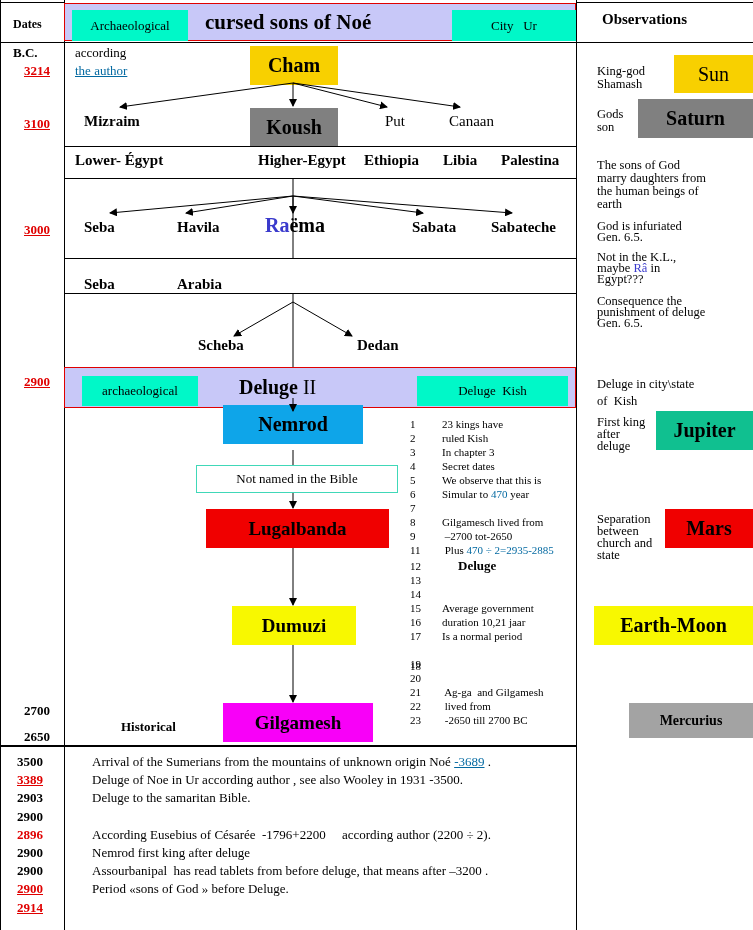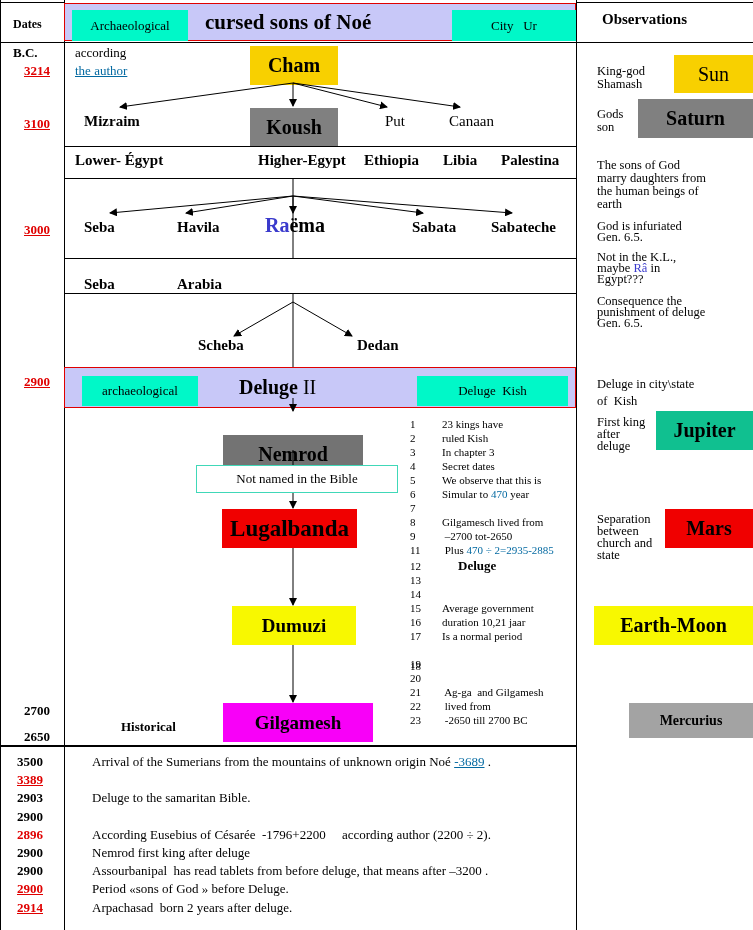--- a/index.html
+++ b/index.html
@@ -83,23 +83,23 @@
 <div class="lbl" style="left:198px;top:337px;">Scheba</div>
 <div class="lbl" style="left:357px;top:337px;">Dedan</div>
 
 <div class="abs" style="left:64px;top:367px;width:512px;height:41px;background:#c8c8f8;border:1px solid #e00000;box-sizing:border-box;"></div>
 <div class="box" style="left:82px;top:376px;width:116px;height:30px;background:#00f8c8;font-weight:normal;font-size:13px;">archaeological</div>
 <div class="lbl" style="left:239px;top:376px;font-size:20px;">
   <span>Deluge</span><span style="font-weight:normal;white-space:pre;"> II</span>
 </div>
 <div class="box" style="left:417px;top:376px;width:151px;height:30px;background:#00f8c8;font-weight:normal;font-size:13px;white-space:pre;">Deluge  Kish</div>
 
-<div class="box" style="left:223px;top:435px;width:140px;height:39px;background:#737373;font-size:20px;">Nemrod</div>
+<div class="box" style="left:223px;top:405px;width:140px;height:39px;background:#0ea5e9;font-size:20px;">Nemrod</div>
 <div class="box" style="left:196px;top:465px;width:202px;height:28px;background:#fff;border:1px solid #40d8b8;box-sizing:border-box;font-weight:normal;font-size:13px;">Not named in the Bible</div>
-<div class="box" style="left:222px;top:509px;width:135px;height:39px;background:#f00000;font-size:23px;">Lugalbanda</div>
+<div class="box" style="left:206px;top:509px;width:183px;height:39px;background:#f00000;font-size:19px;">Lugalbanda</div>
 <div class="box" style="left:232px;top:606px;width:124px;height:39px;background:#f8f800;font-size:19px;">Dumuzi</div>
 <div class="box" style="left:223px;top:703px;width:150px;height:39px;background:#f800f8;font-size:19px;">Gilgamesh</div>
 <div class="lbl" style="left:89px;top:719px;font-size:13px;margin-left:32px;">Historical</div>
 
 <div id="notes">
     <div class="note-row" style="left: 410px; top: 418px;"><span class="n">1</span><span style="white-space: pre;">23 kings have</span></div>
     <div class="note-row" style="left: 410px; top: 432px;"><span class="n">2</span><span style="white-space: pre;">ruled Kish</span></div>
     <div class="note-row" style="left: 410px; top: 446px;"><span class="n">3</span><span style="white-space: pre;">In chapter 3</span></div>
     <div class="note-row" style="left: 410px; top: 460px;"><span class="n">4</span><span style="white-space: pre;">Secret dates</span></div>
     <div class="note-row" style="left: 410px; top: 474px;"><span class="n">5</span><span style="white-space: pre;">We observe that this is</span></div>
@@ -173,20 +173,21 @@
 <div class="box" style="left:594px;top:606px;width:159px;height:39px;background:#f8f800;font-size:20px;">Earth-Moon</div>
 <div class="box" style="left:629px;top:703px;width:124px;height:35px;background:#a3a3a3;font-size:14px;">Mercurius</div>
 
 <div id="events">
     <div class="event-row" style="top: 754px;">
       <span class="ed">3500</span>
       <span class="et"><span style="white-space: pre;">Arrival of the Sumerians from the mountains of unknown origin Noé </span><span class="red" style="text-decoration: underline;">-3689</span><span> .</span></span>
     </div>
     <div class="event-row" style="top: 772.2px;">
       <span class="ed red">3389</span>
+      <span class="et"><span style="white-space: pre;">Deluge of Noe in Ur according author , see also Wooley in 1931 -3500.</span></span>
     </div>
     <div class="event-row" style="top: 790.4px;">
       <span class="ed">2903</span>
       <span class="et"><span style="white-space: pre;">Deluge to the samaritan Bible.</span></span>
     </div>
     <div class="event-row" style="top: 808.6px;">
       <span class="ed">2900</span>
     </div>
     <div class="event-row" style="top: 826.8px;">
       <span class="ed red" style="text-decoration: none;">2896</span>
@@ -199,21 +200,20 @@
     <div class="event-row" style="top: 863.2px;">
       <span class="ed">2900</span>
       <span class="et"><span style="white-space: pre;">Assourbanipal  has read tablets from before deluge, that means after –3200 .</span></span>
     </div>
     <div class="event-row" style="top: 881.4px;">
       <span class="ed red">2900</span>
       <span class="et"><span style="white-space: pre;">Period «sons of God » before Deluge.</span></span>
     </div>
     <div class="event-row" style="top: 899.6px;">
       <span class="ed red">2914</span>
-      <span class="et"><span style="white-space: pre;">Arpachasad  born 2 years after deluge.</span></span>
     </div>
   </div>
 
 <svg class="arrows" width="753" height="930">
   <defs>
     <marker id="ah" markerWidth="8" markerHeight="8" refX="7" refY="4" orient="auto" markerUnits="userSpaceOnUse">
       <path d="M0,0 L8,4 L0,8 z" fill="#000"></path>
     </marker>
   </defs>
   <g stroke="#000" stroke-width="1" fill="none">

